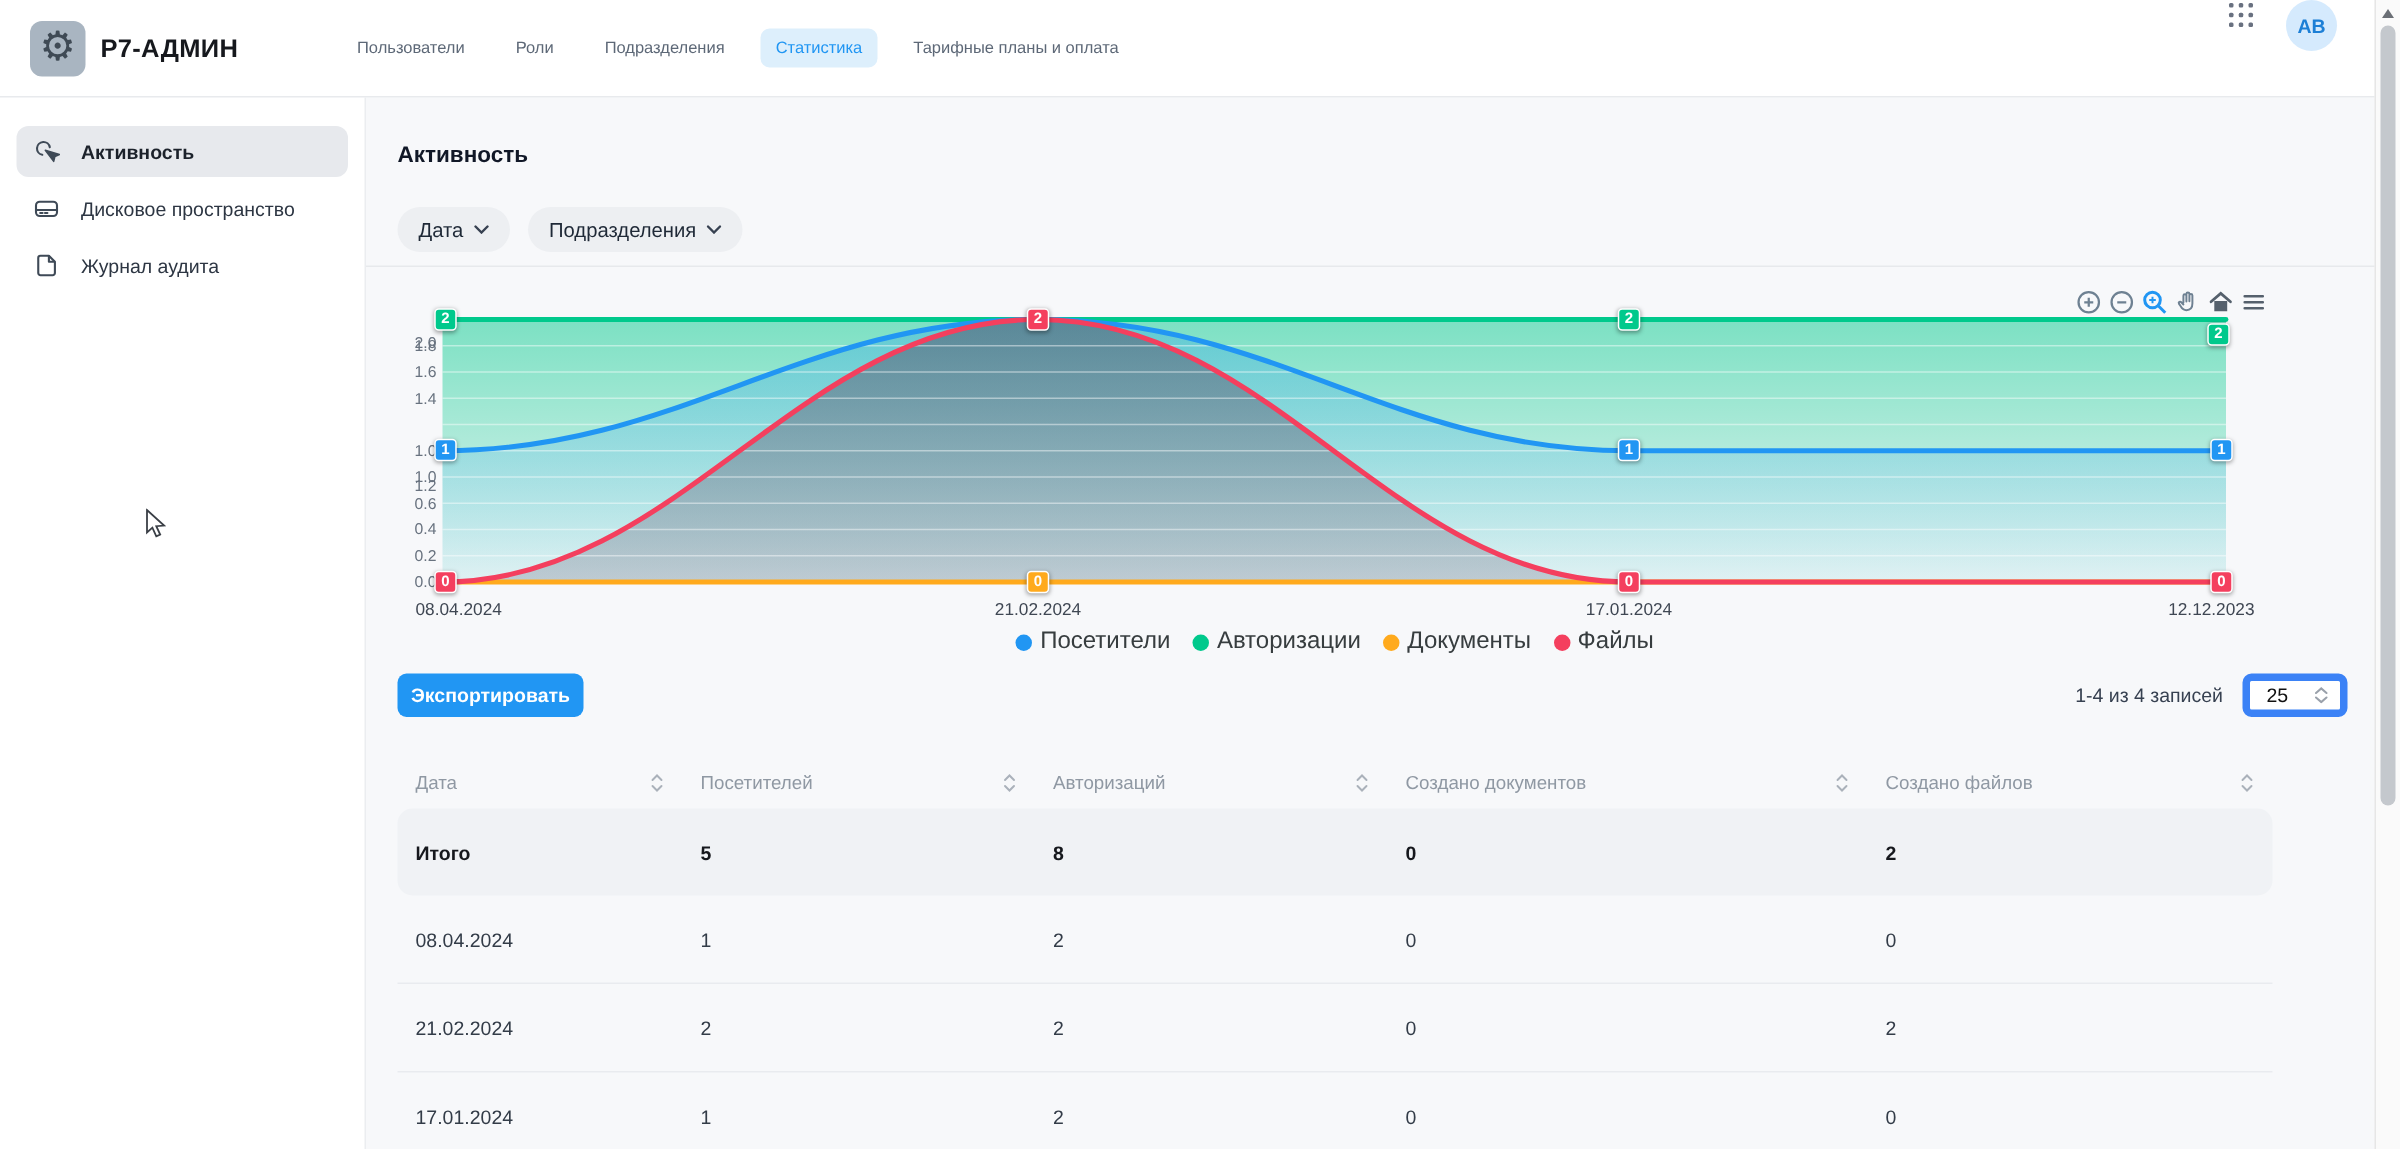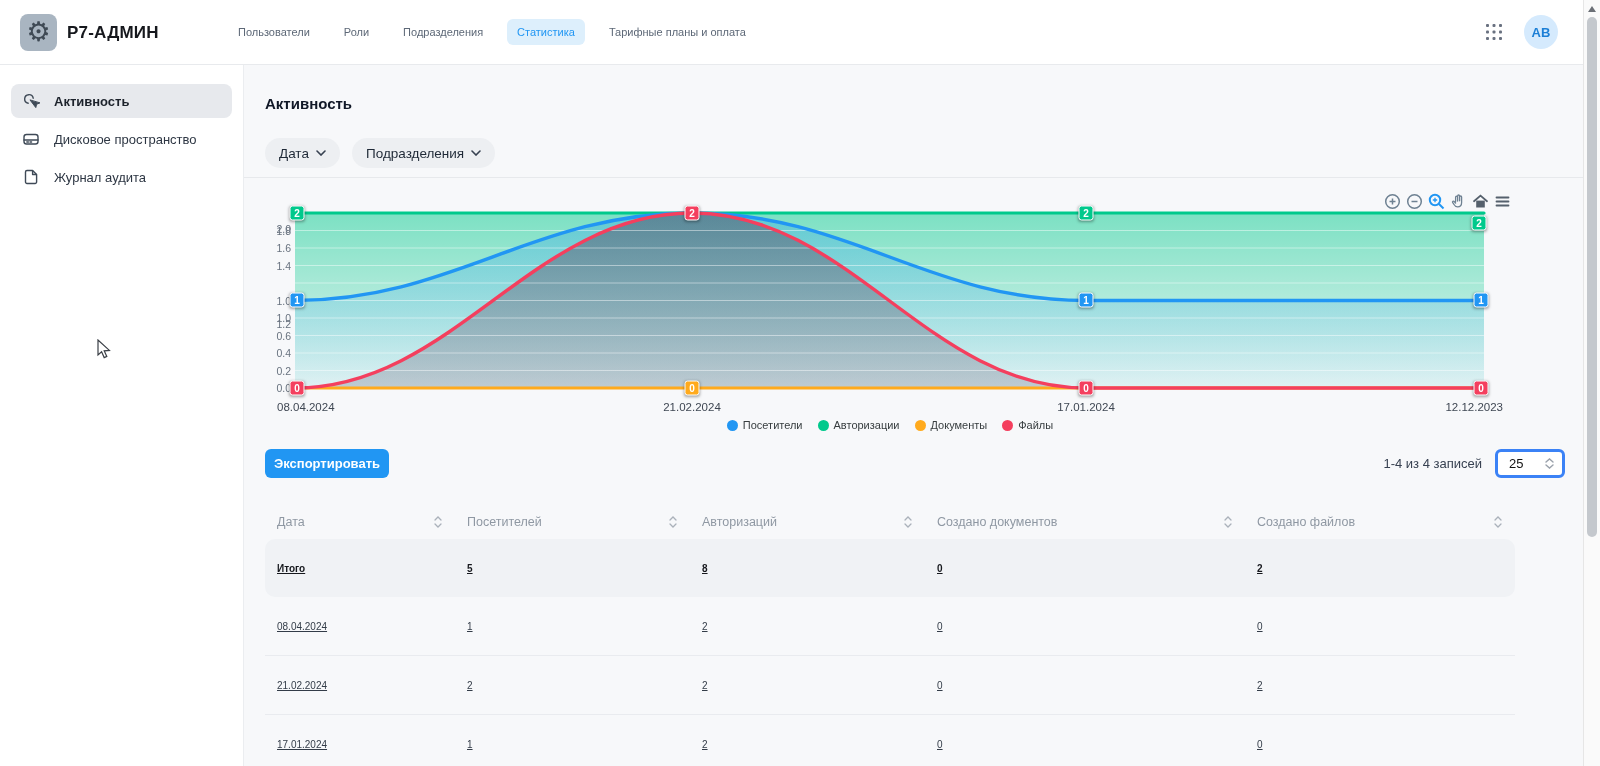--- a/index.html
+++ b/index.html
@@ -9,21 +9,21 @@
   .header{position:absolute;left:0;top:0;width:1584px;height:64px;background:#fff;
           border-bottom:1px solid #e8eaed;z-index:5;}
   .logo-wrap{position:absolute;left:20px;top:14px;display:flex;align-items:center;gap:10px;}
   .logo-box{width:37px;height:37px;background:#a9b5c1;border-radius:8px;display:flex;
             align-items:center;justify-content:center;}
   .logo-gear{font-family:"DejaVu Sans",sans-serif;font-size:27px;color:#3f4a55;line-height:1;margin-top:-2px;}
   .logo-text{font-size:17px;font-weight:bold;color:#16181d;letter-spacing:.2px;}
   .nav{position:absolute;left:228px;top:0;height:64px;display:flex;align-items:center;gap:14px;}
   .nav-item{font-size:11px;color:#5d6877;padding:7px 10px;border-radius:6px;cursor:pointer;white-space:nowrap;}
   .nav-item.active{background:#ddeffc;color:#2196f3;}
-  .hdr-right{position:absolute;right:26px;top:0;height:64px;display:flex;align-items:center;gap:20px;}
+  .hdr-right{position:absolute;right:26px;top:0;height:64px;display:flex;align-items:flex-start;gap:20px;}
   .avatar{width:34px;height:34px;border-radius:50%;background:#d5eafd;color:#1c7fd6;font-weight:bold;
           font-size:13px;display:flex;align-items:center;justify-content:center;}
   
   .scrollbar{position:absolute;right:0;top:0;width:16px;height:766px;background:#fafafa;
              border-left:1px solid #e6e6e6;z-index:9;}
   .sb-arrow{position:absolute;left:4px;top:6px;width:0;height:0;border-left:4px solid transparent;
             border-right:4px solid transparent;border-bottom:6px solid #6b6f76;}
   .sb-thumb{position:absolute;left:2.5px;top:17px;width:10px;height:520px;background:#c4c8cd;border-radius:6px;}
   
   .sidebar{position:absolute;left:0;top:64px;width:243px;height:702px;background:#fff;
@@ -43,39 +43,39 @@
   .toolbar{position:absolute;right:4px;top:7px;display:flex;gap:4px;z-index:3;}
   .tb-icon{width:18px;height:18px;display:flex;align-items:center;justify-content:center;cursor:pointer;}
   .ytick{position:absolute;width:26px;text-align:right;font-size:10.5px;color:#68727f;}
   .xlabel{position:absolute;top:216px;font-size:11.5px;color:#3f4753;}
   .pt-badge{position:absolute;min-width:15px;height:15px;padding:0 2px;border:1.5px solid #fff;border-radius:3px;
             box-shadow:0 1px 3px rgba(0,0,0,.35);color:#fff;font-size:10px;font-weight:bold;
             display:flex;align-items:center;justify-content:center;transform:translate(-50%,-50%);
             box-sizing:border-box;z-index:2;}
   .bg-blue{background:#2196f3}.bg-green{background:#00c98c}.bg-orange{background:#ffaa1d}.bg-red{background:#f43f5e}
   .legend{position:absolute;left:22px;top:355px;width:1250px;display:flex;justify-content:center;gap:15px;}
-  .leg-item{display:flex;align-items:center;gap:5px;font-size:11px;color:#373d3f;cursor:pointer;}
+  .leg-item{display:flex;align-items:center;gap:5px;font-size:16px;color:#373d3f;cursor:pointer;}
   .leg-dot{width:11px;height:11px;border-radius:50%;}
   
   .export-btn{position:absolute;left:22px;top:385px;width:124px;height:29px;background:#2196f3;color:#fff;
               border:none;border-radius:6px;font-size:13px;font-weight:bold;cursor:pointer;
               font-family:"Liberation Sans",sans-serif;}
   .pag-wrap{position:absolute;right:19px;top:385px;display:flex;align-items:center;gap:13px;}
   .pag-text{font-size:13px;color:#374151;}
-  .page-size{width:70px;height:29px;background:#fff;border:3px solid #3b82f6;border-radius:6px;
+  .page-size{width:70px;height:29px;background:#fff;border:5px solid #3b82f6;border-radius:6px;
              display:flex;align-items:center;justify-content:space-between;padding:0 8px 0 11px;
              font-size:13px;color:#111;cursor:pointer;box-sizing:border-box;}
   .spin{display:flex;flex-direction:column;gap:1px;}
   
   .table{position:absolute;left:22px;top:441px;width:1250px;}
   .t-header,.t-row{display:grid;grid-template-columns:190px 235px 235px 320px 270px;align-items:center;}
   .t-header{height:34px;}
   .th-cell{display:flex;align-items:center;justify-content:space-between;padding:0 13px 0 12px;
            font-size:12.5px;color:#8f98a3;cursor:pointer;}
-  .t-row{height:58px;font-size:10px;color:#333c48;text-decoration:underline;}
+  .t-row{height:58px;font-size:13px;color:#333c48;}
   .t-row>div{padding-left:12px;}
   .t-row.total{background:#f0f2f5;border-radius:10px;font-weight:bold;color:#16181d;}
   .t-row.sep{border-top:1px solid #e9ebef;}
   .cursor{position:absolute;left:97px;top:339px;z-index:20;pointer-events:none;}
 </style>
 </head>
 <body>
 
 <div id="app">
 

